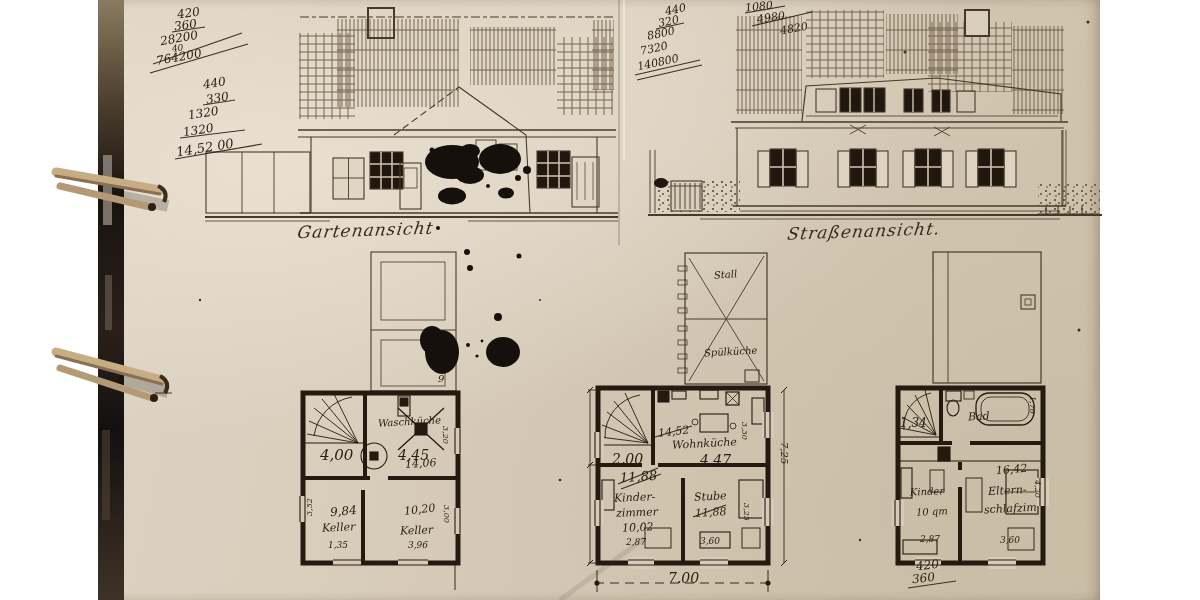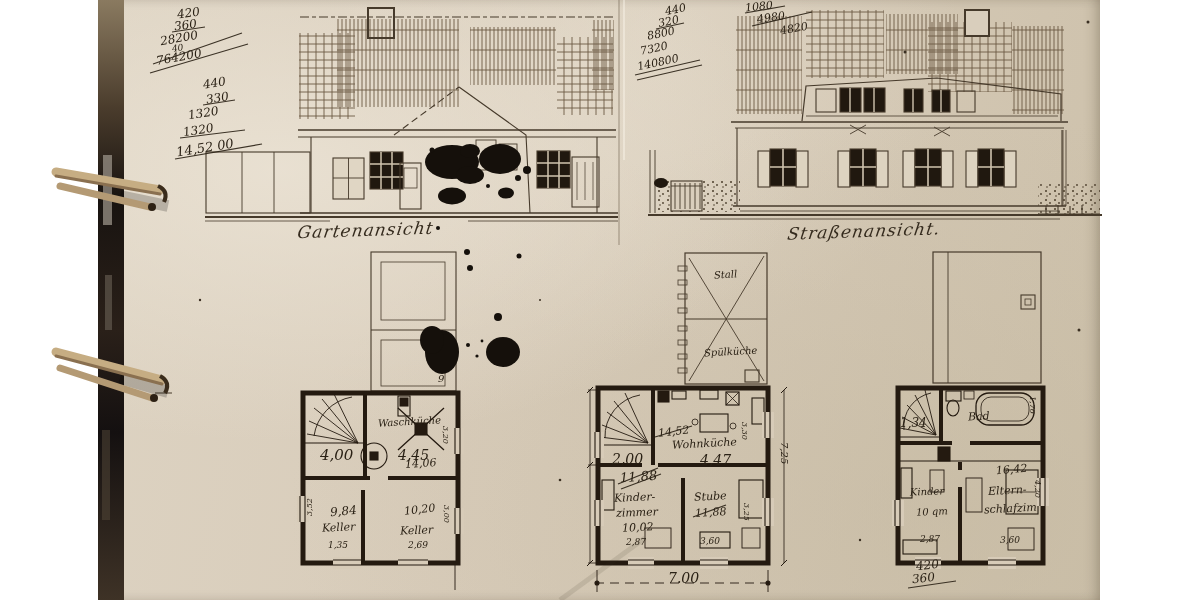--- a/index.html
+++ b/index.html
@@ -362,21 +362,21 @@
   <div class="lbl" style="left:398px;top:448px;font-size:14px">4,45</div>
   <div class="lbl" style="left:405px;top:458px;font-size:11px;transform:rotate(-4deg)">14,06</div>
   <div class="lbl vert" style="left:449px;top:426px;font-size:8px">3,20</div>
   <div class="lbl" style="left:320px;top:448px;font-size:15px">4,00</div>
   <div class="lbl" style="left:330px;top:505px;font-size:12px;transform:rotate(-5deg)">9,84</div>
   <div class="lbl" style="left:322px;top:522px;font-size:11px;transform:rotate(-3deg)">Keller</div>
   <div class="lbl" style="left:328px;top:541px;font-size:9px">1,35</div>
   <div class="lbl vertccw" style="left:306px;top:516px;font-size:8px">3,52</div>
   <div class="lbl" style="left:404px;top:504px;font-size:11px;transform:rotate(-6deg)">10,20</div>
   <div class="lbl" style="left:400px;top:525px;font-size:11px;transform:rotate(-2deg)">Keller</div>
-  <div class="lbl" style="left:408px;top:541px;font-size:9px">2,69</div>
+  <div class="lbl" style="left:408px;top:541px;font-size:9px">3,96</div>
   <div class="lbl vert" style="left:450px;top:505px;font-size:8px">3,00</div>
   <div class="lbl" style="left:438px;top:374px;font-size:10px">9</div>
 
   <div class="lbl" style="left:714px;top:270px;font-size:10px;transform:rotate(-4deg)">Stall</div>
   <div class="lbl" style="left:704px;top:347px;font-size:10px;transform:rotate(-3deg)">Spülküche</div>
   <div class="lbl" style="left:612px;top:452px;font-size:14px">2,00</div>
   <div class="lbl" style="left:658px;top:426px;font-size:11px;transform:rotate(-6deg)">14,52</div>
   <div class="lbl" style="left:672px;top:438px;font-size:11px;transform:rotate(-3deg)">Wohnküche</div>
   <div class="lbl" style="left:700px;top:453px;font-size:14px">4,47</div>
   <div class="lbl vert" style="left:748px;top:422px;font-size:8px">3,30</div>

